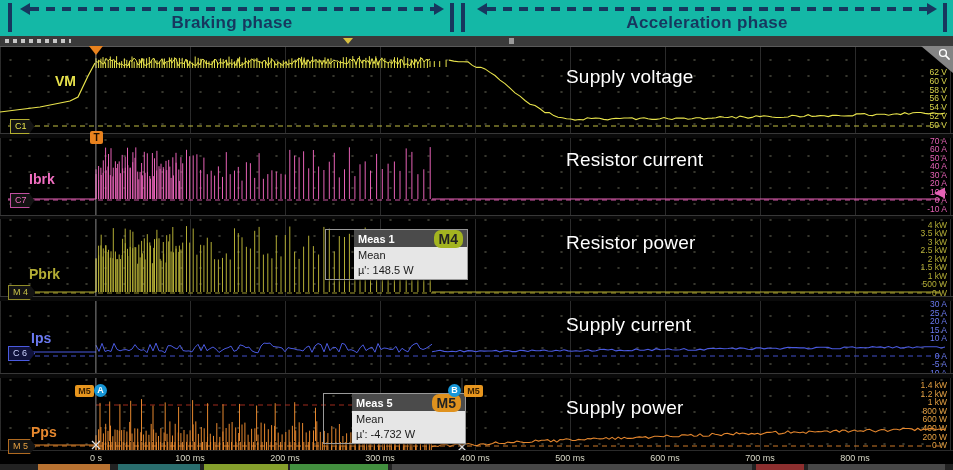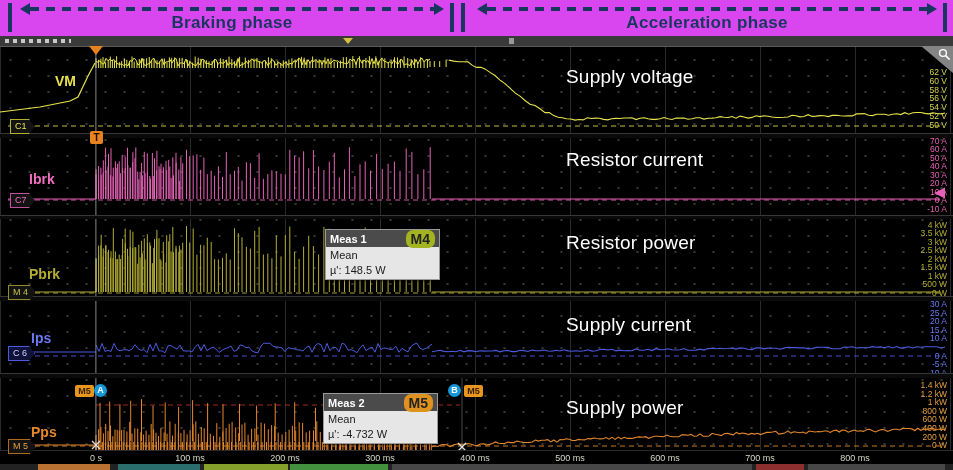--- a/index.html
+++ b/index.html
@@ -1,20 +1,20 @@
 <!DOCTYPE html>
 <html><head>
 <meta charset="utf-8">
 <style>
   html,body{margin:0;padding:0;background:#000;}
   #screen{position:relative;width:953px;height:470px;background:#000;overflow:hidden;
           font-family:"Liberation Sans",sans-serif;}
 
   
-  .banner{position:absolute;left:0;top:0;width:953px;height:36px;background:#d946ef;}
+  .banner{position:absolute;left:0;top:0;width:953px;height:36px;background:#14b8a6;}
   .vbar{position:absolute;top:3px;width:4px;height:29px;background:#17375e;}
   .phase{position:absolute;top:5px;display:flex;align-items:center;height:8px;}
   .dashline{flex:1;height:4px;
     background:repeating-linear-gradient(to right,#17375e 0 9px,transparent 9px 16px);}
   .ah{width:0;height:0;border-top:6px solid transparent;border-bottom:6px solid transparent;}
   .ah.l{border-right:10px solid #17375e;}
   .ah.r{border-left:10px solid #17375e;}
   .phase-label{position:absolute;top:13px;font-size:17px;font-weight:bold;color:#17375e;
     text-align:center;letter-spacing:.3px;}
 
@@ -45,21 +45,21 @@
     color:#1d0e00;font-size:10px;font-weight:bold;text-align:center;line-height:13px;
     border-radius:2px;z-index:6;}
 
   .chbadge{position:absolute;height:13px;padding:0 7px 0 4px;font-size:9px;font-weight:normal;
     line-height:13px;background:#131313;z-index:6;
     clip-path:polygon(0 0,78% 0,100% 50%,78% 100%,0 100%);}
   .tracelabel{position:absolute;font-size:14px;font-weight:bold;z-index:5;}
   .annot{position:absolute;left:566px;color:#ffffff;font-size:19px;z-index:5;letter-spacing:.2px;}
 
   .meas{position:absolute;width:113px;border:1px solid #9a9a9a;font-size:11px;z-index:7;
-    box-shadow:1px 1px 2px rgba(0,0,0,.6);}
+    box-shadow:1px 1px 2px rgba(0,0,0,.6);padding-left:28px;}
   .meas-h{background:#4b4b4b;color:#fff;height:15px;display:flex;align-items:center;
     justify-content:space-between;padding:1px 4px;font-weight:bold;}
   .mbadge{border-radius:7px;font-size:14px;font-weight:bold;padding:1px 5px;color:#222;}
   .mbadge.green{background:#a3b420;}
   .mbadge.orange{background:#e0921e;}
   .meas-b{background:#e6e6e6;color:#1a1a1a;padding:1px 4px;line-height:15px;}
 
   .cursor-circle{position:absolute;width:13px;height:13px;border-radius:50%;background:#1797d8;
     color:#fff;font-size:9px;font-weight:bold;text-align:center;line-height:13px;z-index:7;}
   .gate-badge{position:absolute;width:19px;height:12px;background:#e8961e;color:#3a2000;
@@ -227,21 +227,21 @@
         <span>Meas 1</span>
         <span class="mbadge green">M4</span>
       </div>
       <div class="meas-b">
         <div>Mean</div>
         <div>µ': 148.5 W</div>
       </div>
     </div>
     <div class="meas" style="left:323px;top:357px">
       <div class="meas-h">
-        <span>Meas 2</span>
+        <span>Meas 5</span>
         <span class="mbadge orange">M5</span>
       </div>
       <div class="meas-b">
         <div>Mean</div>
         <div>µ': -4.732 W</div>
       </div>
     </div>
 
     <div class="gate-badge" style="left:75px;top:349px">M5</div>
     <div class="cursor-circle" style="left:94px;top:348px">A</div>

